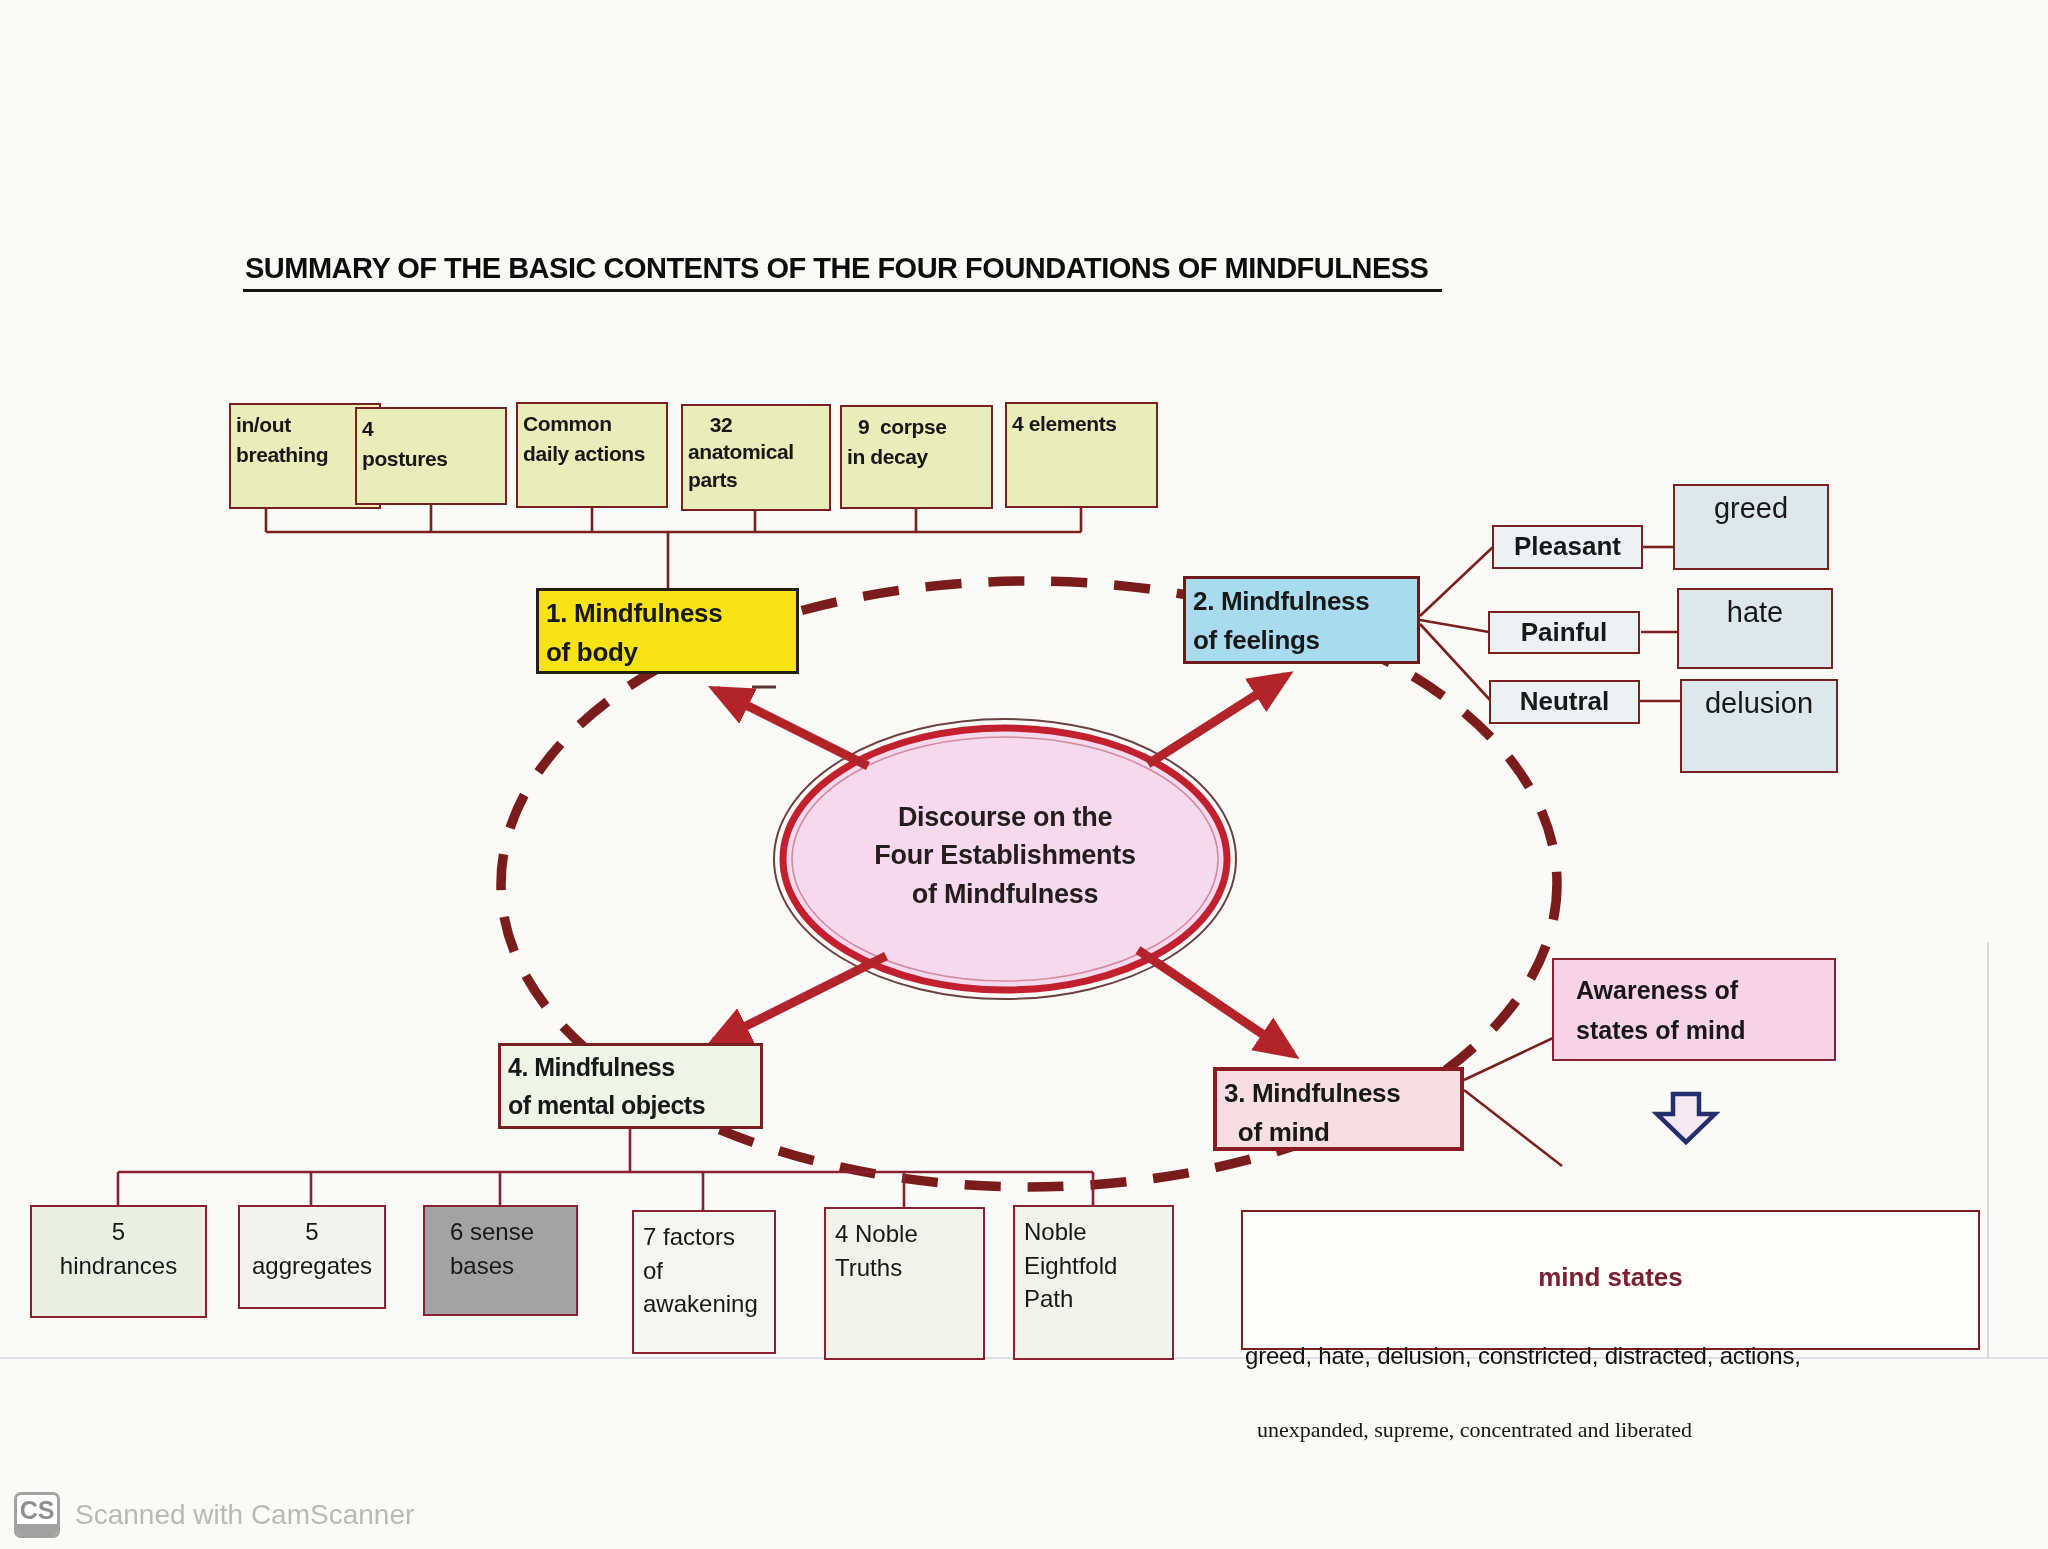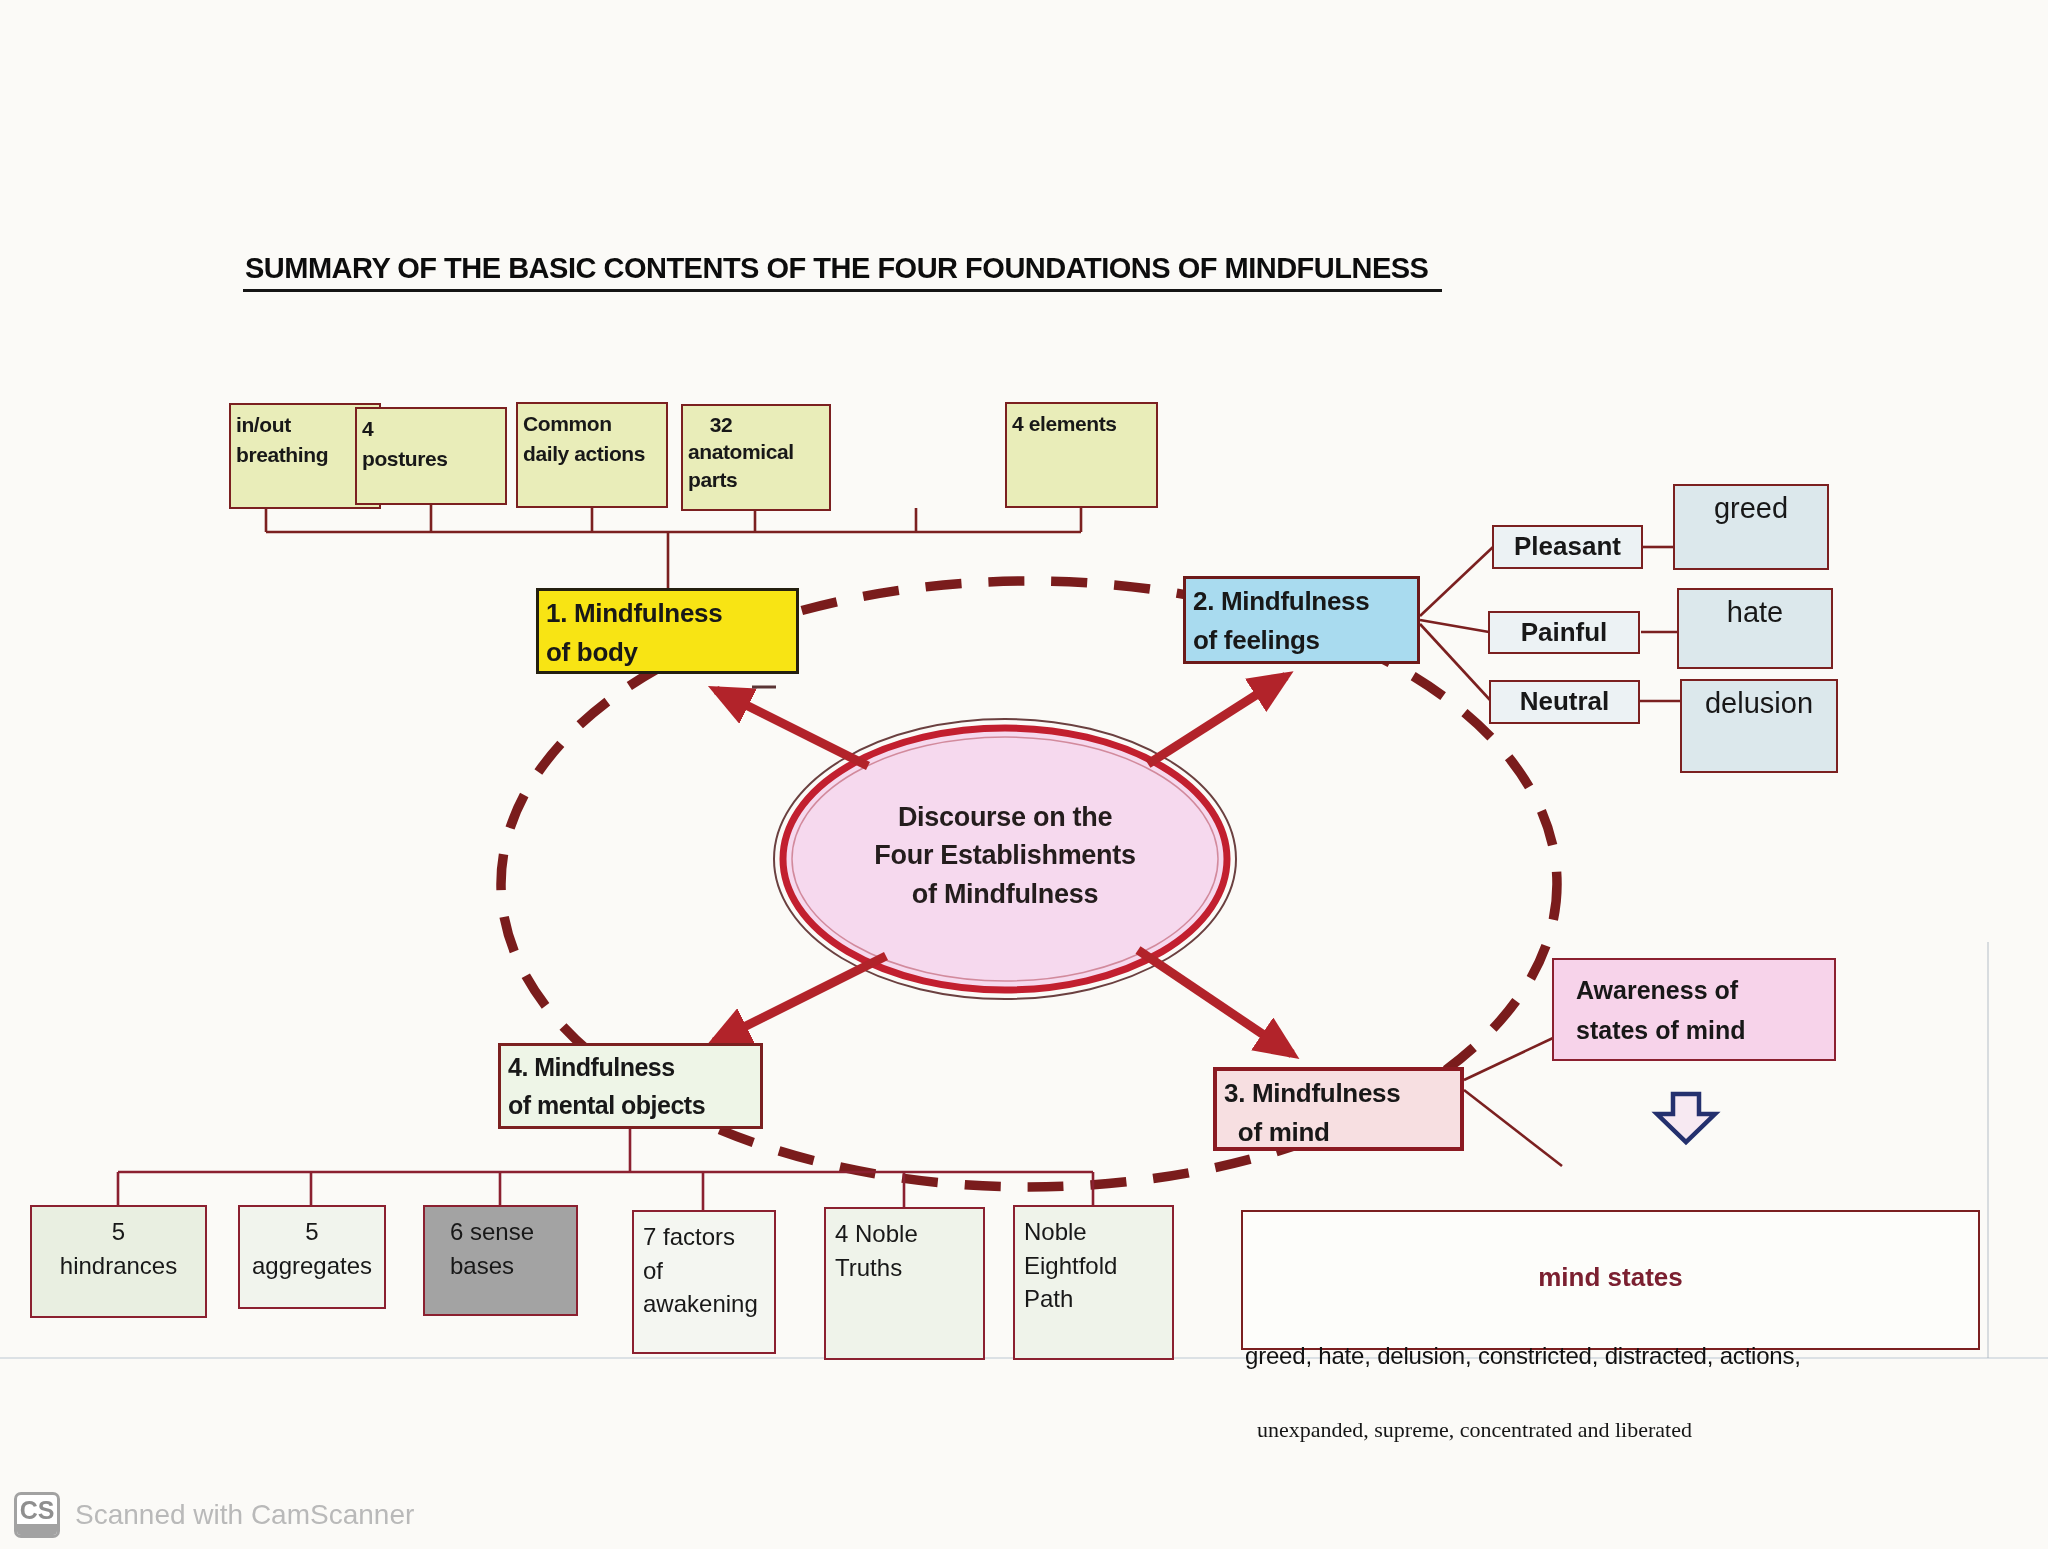--- a/index.html
+++ b/index.html
@@ -150,20 +150,22 @@
 
   <div class="bx topbox" style="left:190px;top:403px;width:152px;height:106px;margin-left:39px;">in/out
 breathing</div>
   <div class="bx topbox" style="left:355px;top:407px;width:152px;height:98px;">4
 postures</div>
   <div class="bx topbox" style="left:516px;top:402px;width:152px;height:106px;">Common
 daily actions</div>
   <div class="bx topbox" style="left:681px;top:404px;width:150px;height:107px;line-height:1.3;">    32
 anatomical
 parts</div>
+  <div class="bx topbox" style="left:840px;top:405px;width:153px;height:104px;">  9  corpse
+in decay</div>
   <div class="bx topbox" style="left:1005px;top:402px;width:153px;height:106px;">4 elements</div>
 
   <div class="bx foundation" style="left:536px;top:588px;width:263px;height:86px;background:#f8e414;border:3.5px solid #241f10;">1. Mindfulness
 of body</div>
   <div class="bx foundation" style="left:1183px;top:576px;width:237px;height:88px;background:#a9dbef;border:3px solid #6d1a1a;">2. Mindfulness
 of feelings</div>
   <div class="bx foundation" style="left:1213px;top:1067px;width:251px;height:84px;background:#f7dfe1;border:4px solid #8b1a22;">3. Mindfulness
   of mind</div>
   <div class="bx foundation" style="left:498px;top:1043px;width:265px;height:86px;background:#eef5e7;border:3px solid #7b2020;font-size:25px;letter-spacing:-0.5px;">4. Mindfulness
 of mental objects</div>

